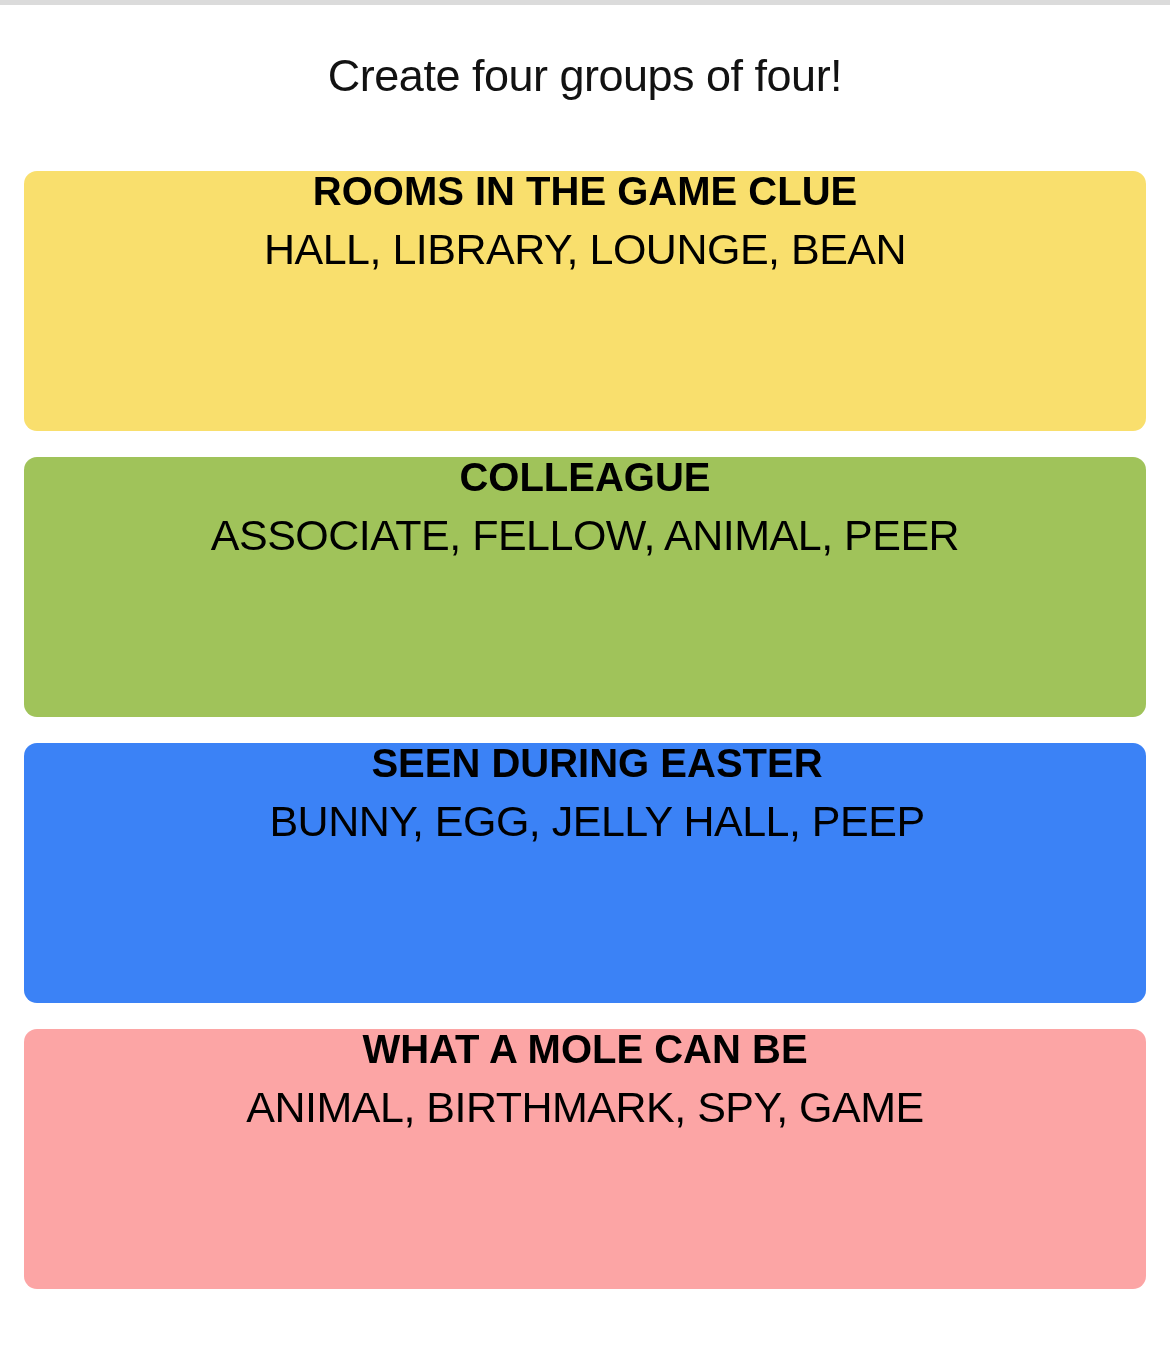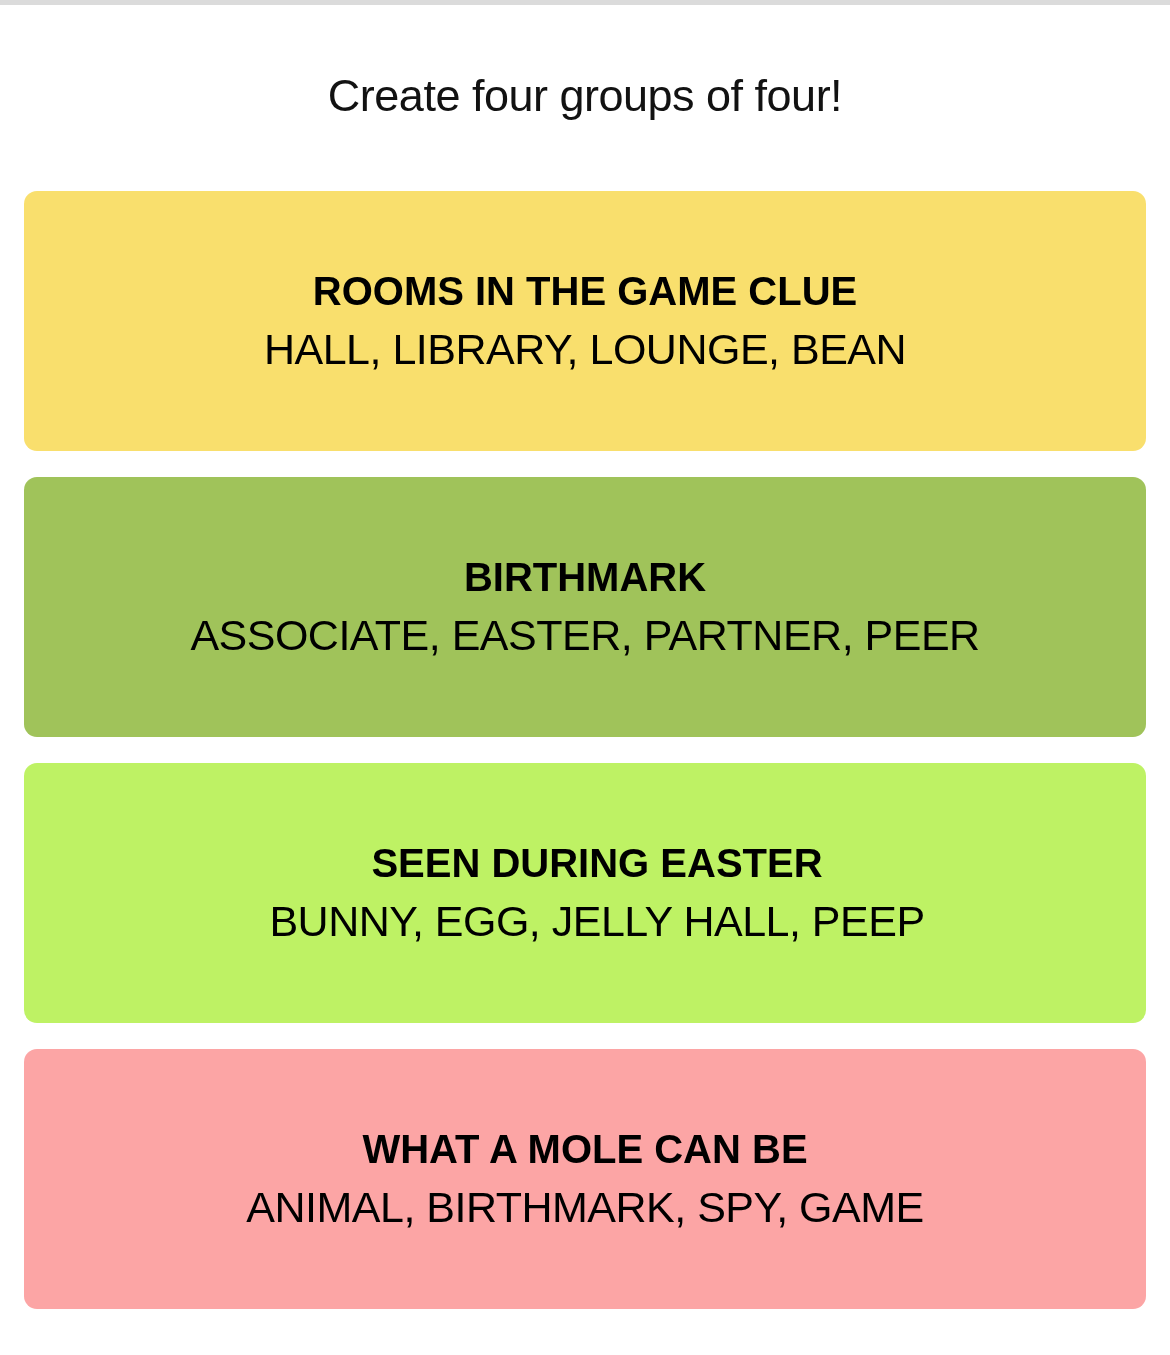--- a/index.html
+++ b/index.html
@@ -11,41 +11,41 @@
   body {
     height: 1355px;
     position: relative;
     overflow: hidden;
   }
   .top-bar {
     width: 100%;
     height: 5px;
   }
   .puzzle-title {
-    margin-top: 64px;
+    margin-top: 44px;
     text-align: center;
     font-size: 45px;
     font-weight: 400;
     letter-spacing: -0.5px;
     color: #121212;
     line-height: 1.2;
   }
   .groups-list {
     margin: 68px 24px 0 24px;
     display: flex;
     flex-direction: column;
     gap: 26px;
   }
   .group-row {
     height: 260px;
     border-radius: 13px;
     display: flex;
     flex-direction: column;
     align-items: center;
-    justify-content: center;
+    justify-content: flex-start;
     gap: 17px;
     text-align: center;
     color: #000000;
   }
   .group-category {
     font-size: 40px;
     font-weight: 700;
     letter-spacing: 0px;
     line-height: 1;
   }
@@ -64,25 +64,25 @@
 <h1 class="puzzle-title">Create four groups of four!</h1>
 
 <div class="groups-list">
 
   <div class="group-row" style="background-color: rgb(249, 223, 109);">
     <div class="group-category">ROOMS IN THE GAME CLUE</div>
     <div class="group-words">HALL, LIBRARY, LOUNGE, BEAN</div>
   </div>
 
   <div class="group-row" style="background-color: rgb(160, 195, 90);">
-    <div class="group-category">BIRTHMARK</div>
-    <div class="group-words">ASSOCIATE, EASTER, PARTNER, PEER</div>
+    <div class="group-category">COLLEAGUE</div>
+    <div class="group-words">ASSOCIATE, FELLOW, ANIMAL, PEER</div>
   </div>
 
-  <div class="group-row" style="background-color: #bef264; padding-left: 24px;">
+  <div class="group-row" style="background-color: #3b82f6; padding-left: 24px;">
     <div class="group-category">SEEN DURING EASTER</div>
     <div class="group-words">BUNNY, EGG, JELLY HALL, PEEP</div>
   </div>
 
   <div class="group-row" style="background-color: #fca5a5;">
     <div class="group-category">WHAT A MOLE CAN BE</div>
     <div class="group-words">ANIMAL, BIRTHMARK, SPY, GAME</div>
   </div>
 
 </div>

